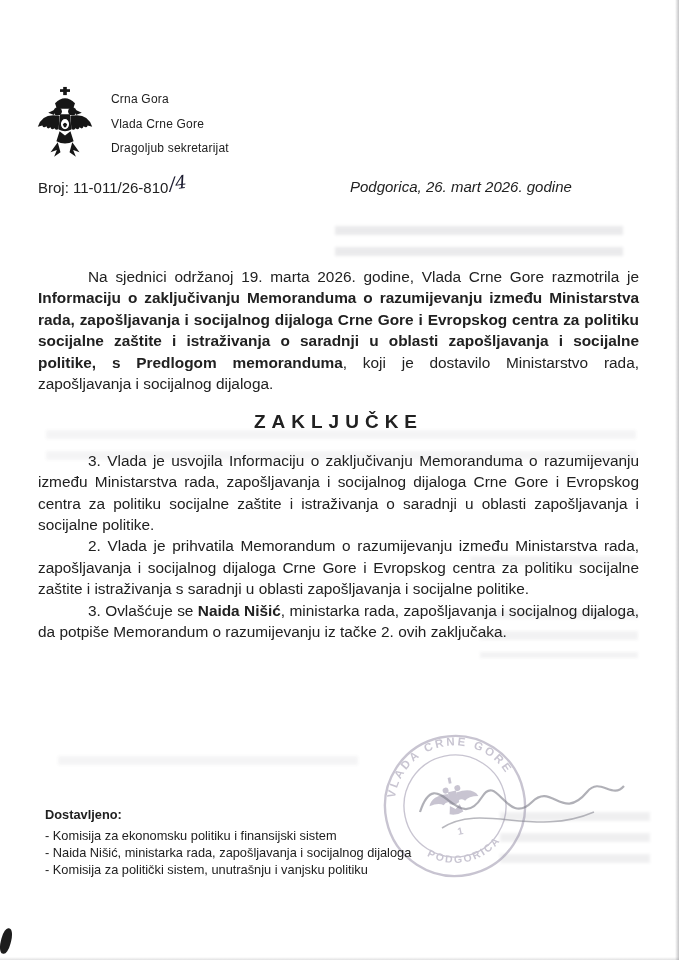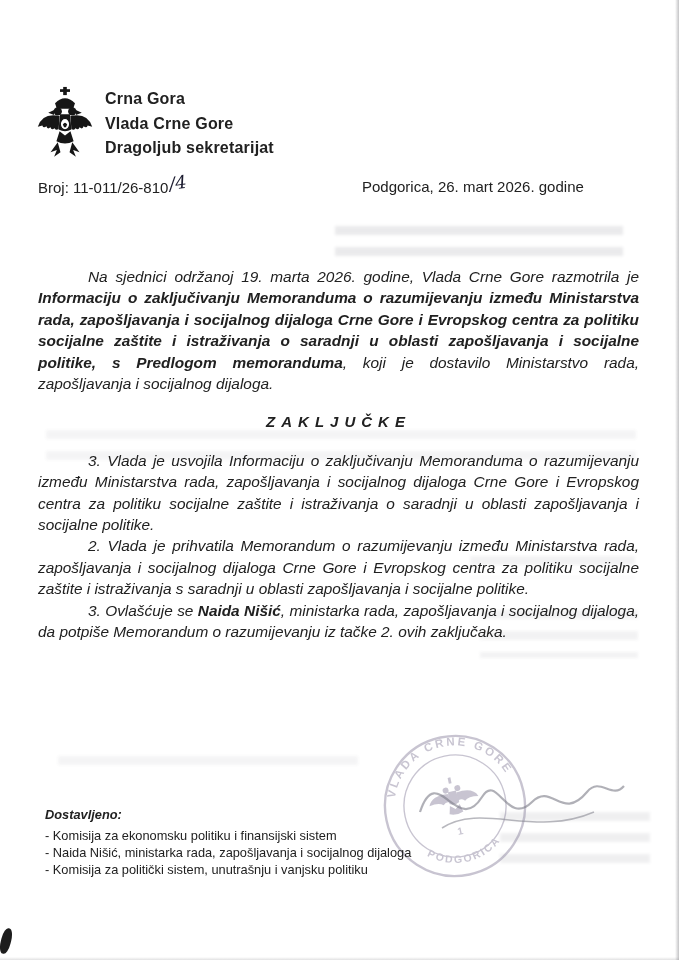--- a/index.html
+++ b/index.html
@@ -8,67 +8,66 @@
     background: #ffffff;
     font-family: "Liberation Sans", sans-serif;
     color: #212121;
     position: relative;
     overflow: hidden;
   }
   .page { position: absolute; inset: 0; background: #fff; }
 
   
   .emblem { position: absolute; left: 36px; top: 86px; width: 58px; height: 78px; }
-  .org { position: absolute; left: 105px; top: 87px; font-weight: bold; font-size: 16px; line-height: 24.5px; letter-spacing: .2px; }
+  .org { position: absolute; left: 111px; top: 87px; font-weight: normal; font-size: 12px; line-height: 24.5px; letter-spacing: .2px; }
 
   
   .refline { position: absolute; left: 38px; top: 176px; width: 602px; font-size: 15px; }
   .broj { display: inline-block; }
   .hand {
     display: inline-block;
     font-family: "DejaVu Serif", serif;
     font-style: italic;
     font-size: 18px;
     transform: rotate(-8deg);
     position: relative; top: -4px; margin-left: 1px;
     color: #1c1c30;
   }
-  .placedate { position: absolute; left: 324px; top: 2px; }
+  .placedate { position: absolute; left: 312px; top: 2px; font-style: italic; }
 
   
   .content {
     position: absolute; left: 38px; top: 266px; width: 601px;
     font-size: 15.4px; line-height: 21.4px;
     text-align: justify;
-    font-style: italic;
   }
   .content p { margin: 0; text-indent: 50px; }
   .heading {
     margin: 17px 0 17px 0;
     text-align: center; text-indent: 0;
-    font-size: 15px; font-weight: bold; letter-spacing: 6px;
+    font-size: 19px; font-weight: bold; letter-spacing: 6px;
   }
 
   
   .signature {
     position: absolute; left: 392px; top: 712px; width: 235px;
     text-align: center; font-weight: bold; font-size: 15.5px; line-height: 25px;
     letter-spacing: .3px;
   }
 
   
   .stamp-wrap {
     position: absolute; left: 380px; top: 731px; width: 150px; height: 150px;
     opacity: .48; transform: rotate(-12deg);
   }
   .scribble { position: absolute; left: 412px; top: 742px; width: 228px; height: 108px; opacity: .6; }
 
   
   .distribution { position: absolute; left: 45px; top: 806px; font-size: 12.8px; line-height: 17px; }
-  .dist-label { font-weight: bold; margin-bottom: 4px; font-style: italic; }
+  .dist-label { font-weight: bold; margin-bottom: 4px; }
 
   
   .ghost {
     position: absolute;
     background: repeating-linear-gradient(180deg, #5d5d68 0 9px, transparent 9px 21px);
     filter: blur(1.4px);
     transform: scaleX(-1);
     pointer-events: none;
   }
   .edge-right {

